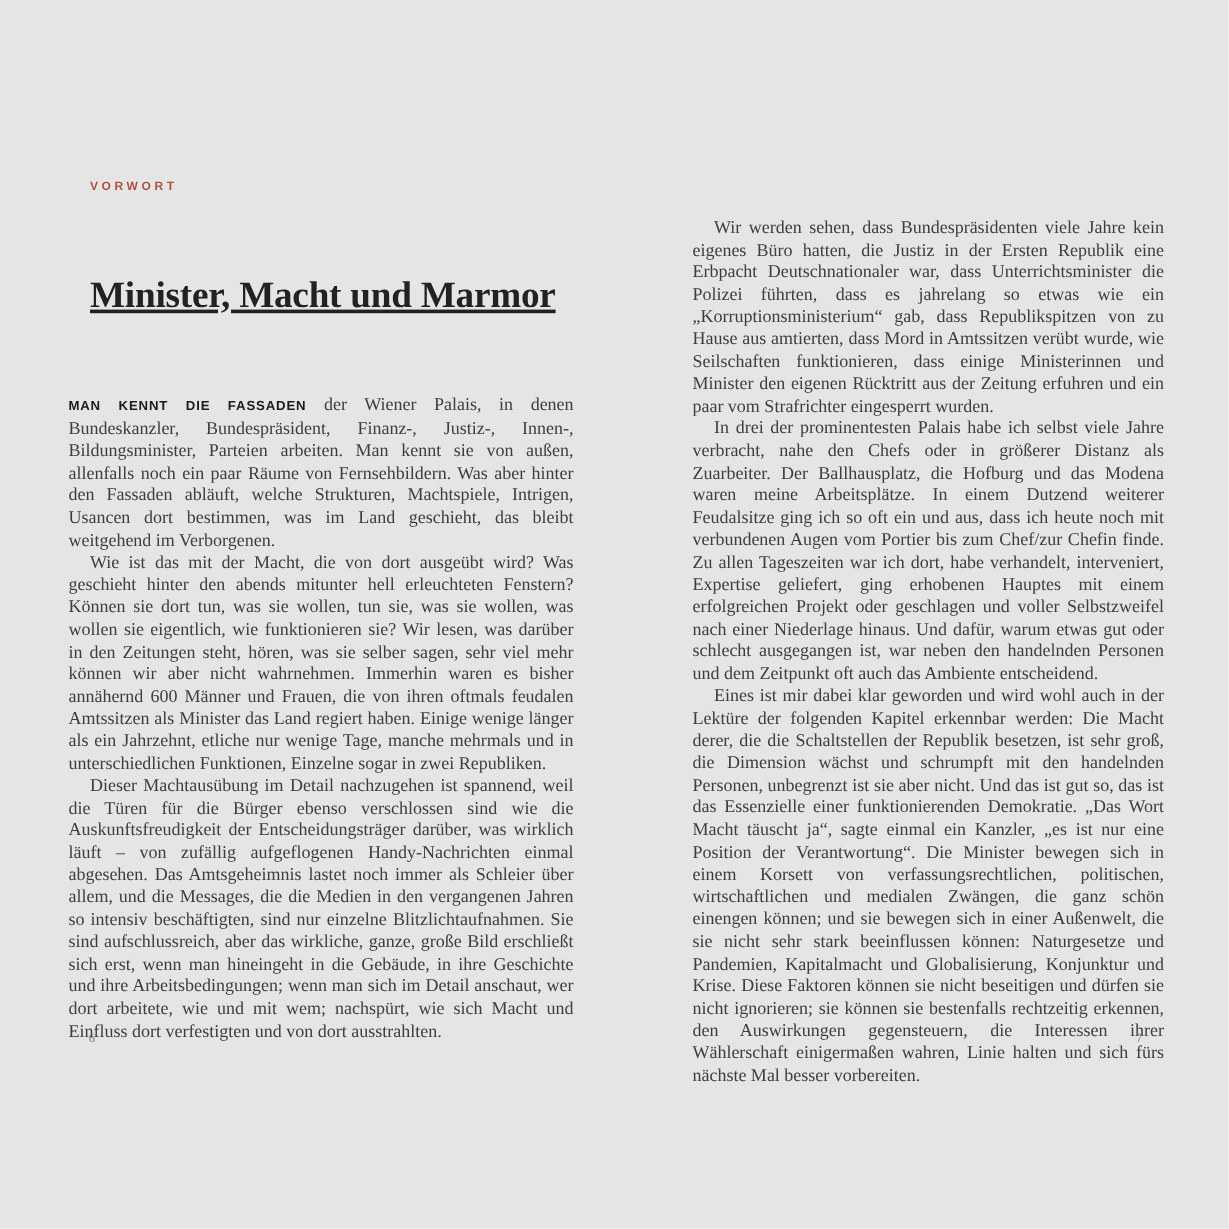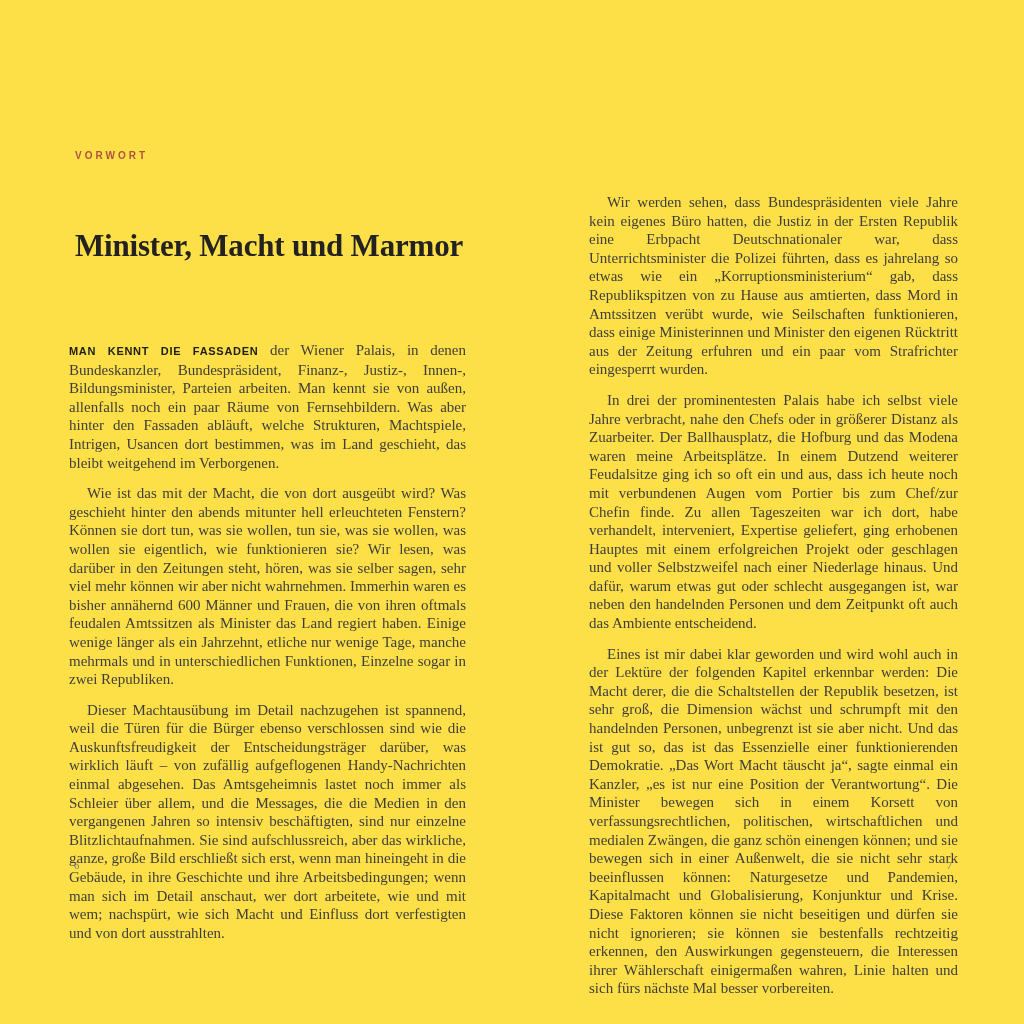--- a/index.html
+++ b/index.html
@@ -4,21 +4,21 @@
 <style>
   html, body {
     margin: 0;
     padding: 0;
     background: #ffffff;
   }
   .spread {
     position: relative;
     width: 1024px;
     height: 1024px;
-    background: #fde047;
+    background: #e5e5e5;
     overflow: hidden;
     font-family: "Liberation Serif", serif;
   }
   .kicker {
     position: absolute;
     left: 75px;
     top: 150px;
     font-family: "Liberation Sans", sans-serif;
     font-weight: bold;
     font-size: 10px;
@@ -28,20 +28,21 @@
   .title {
     position: absolute;
     left: 75px;
     top: 228px;
     margin: 0;
     font-family: "Liberation Serif", serif;
     font-weight: 700;
     font-size: 31px;
     letter-spacing: -0.2px;
     color: #242220;
+    text-decoration: underline;
   }
   .body {
     position: absolute;
     font-family: "Liberation Serif", serif;
     font-size: 15px;
     line-height: 18.6px;
     color: #3e3d3c;
     text-align: justify;
     hyphens: auto;
     -webkit-hyphens: auto;
@@ -50,21 +51,21 @@
     left: 57px;
     top: 329px;
     width: 421px;
   }
   .body-right {
     left: 577px;
     top: 181px;
     width: 393px;
   }
   .body p {
-    margin: 12px;
+    margin: 0;
     text-indent: 18px;
   }
   .body p.no-indent {
     text-indent: 0;
   }
   .lead-in {
     font-family: "Liberation Sans", sans-serif;
     font-weight: bold;
     font-size: 11px;
     letter-spacing: 0.7px;

